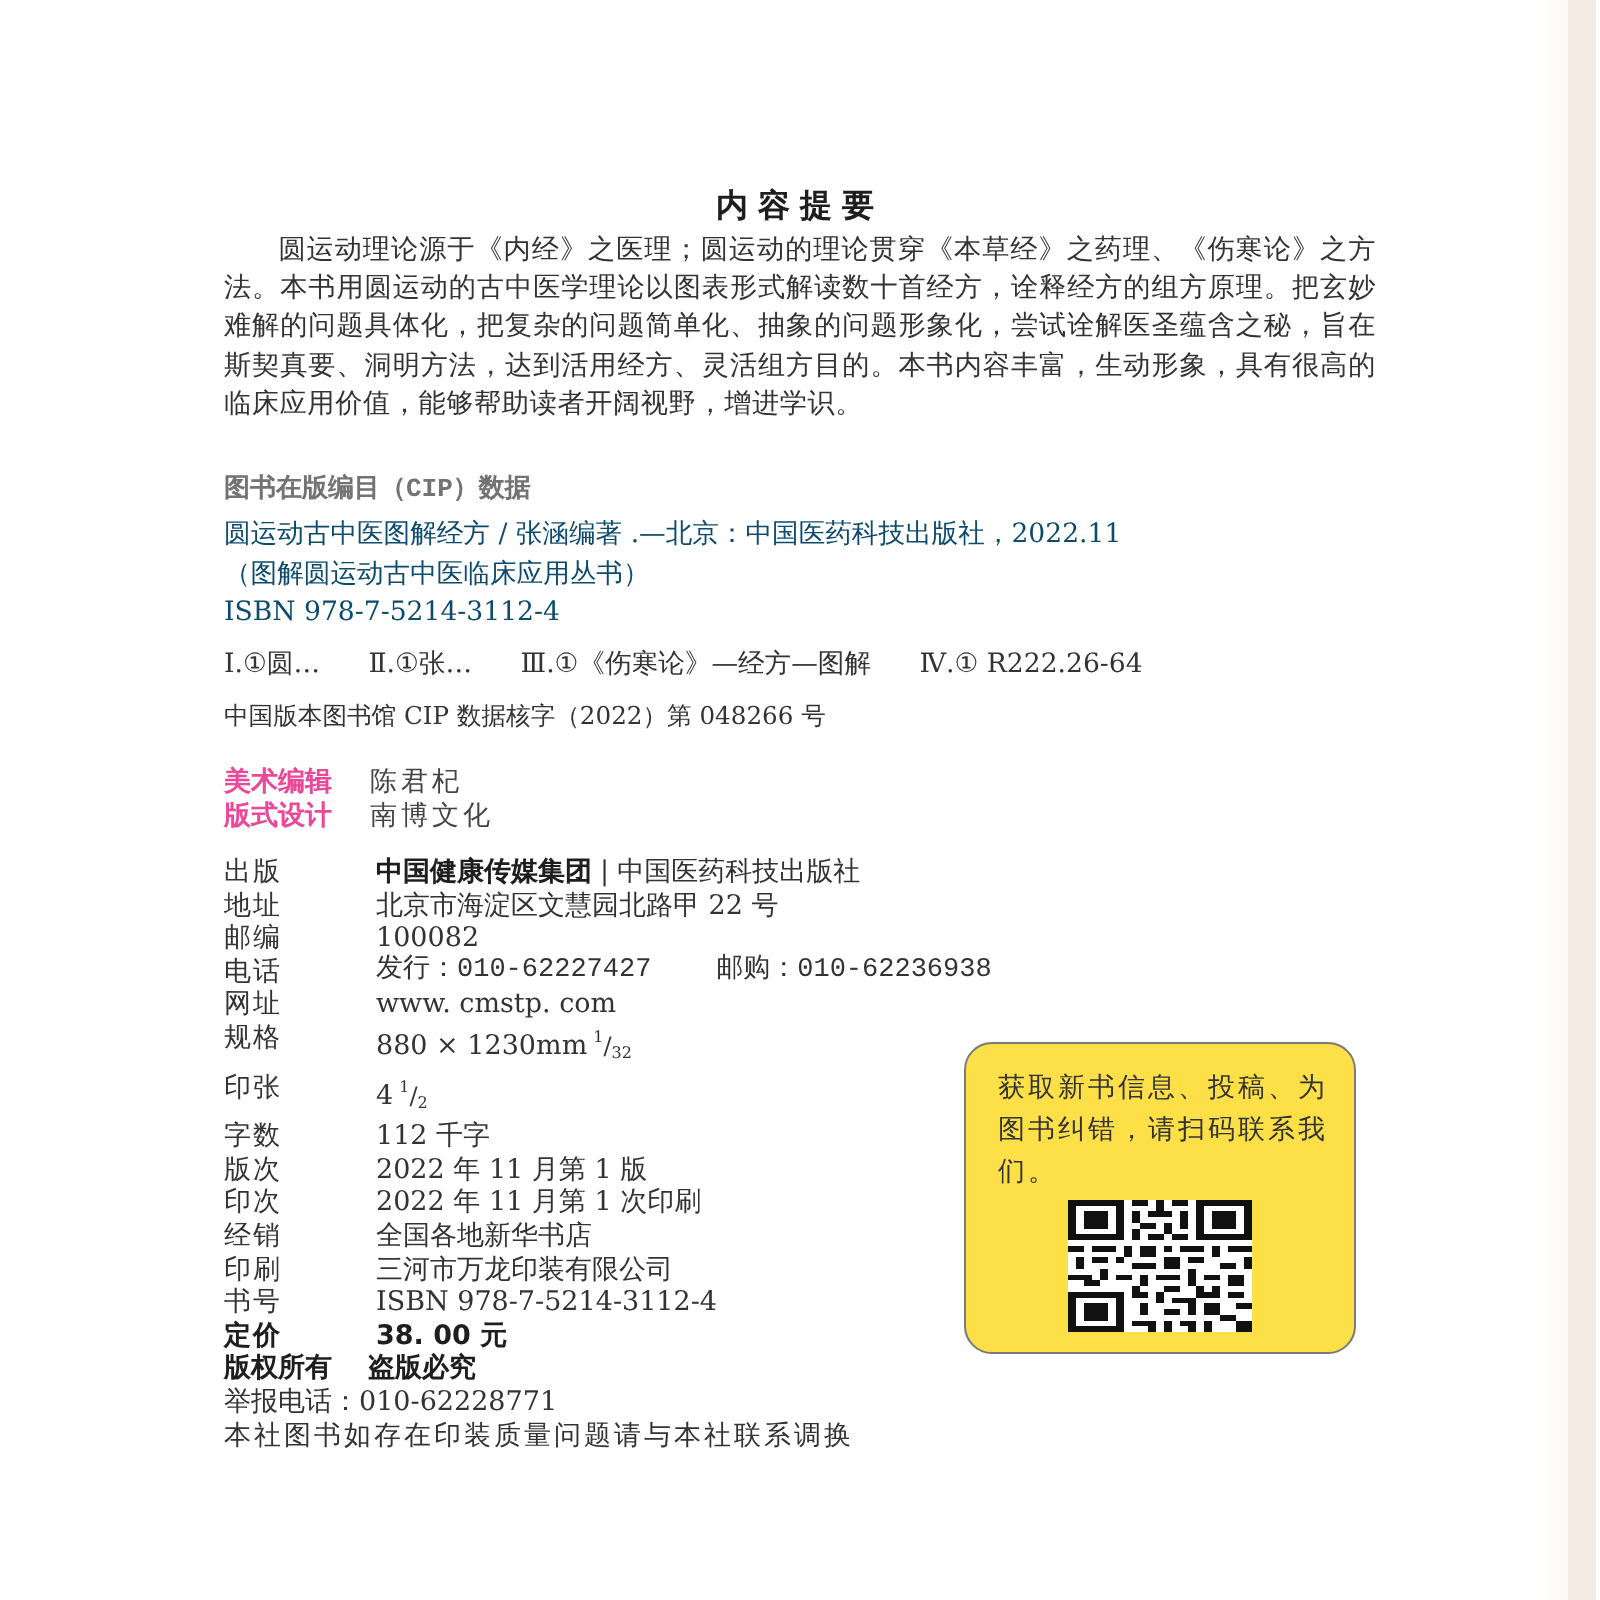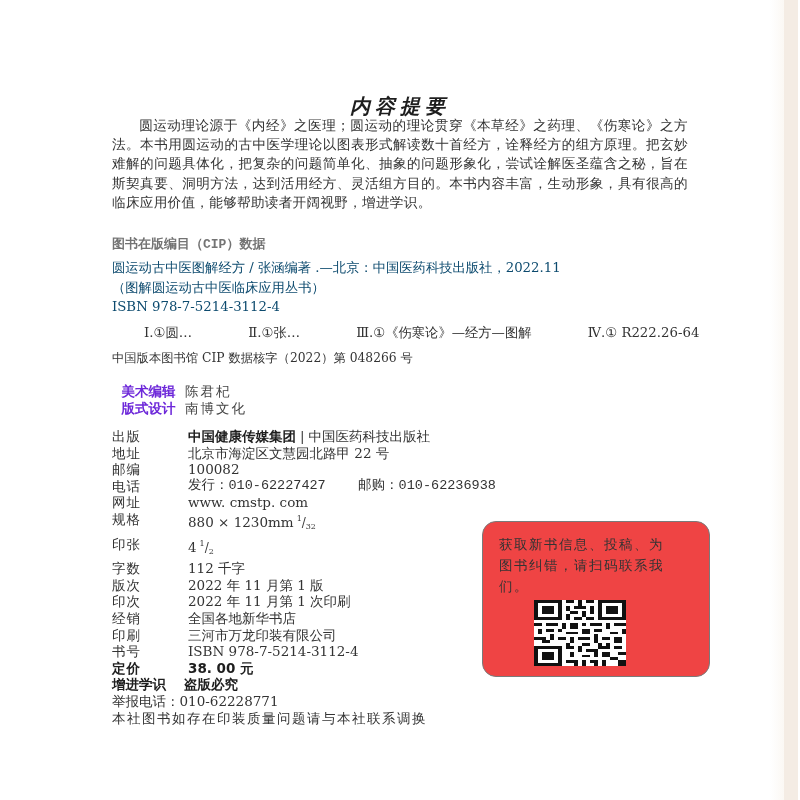--- a/index.html
+++ b/index.html
@@ -38,24 +38,23 @@
       width: 580px;
     }
     .summary-title {
       position: absolute;
       top: 93px;
       left: 0;
       width: 576px;
       text-align: center;
       font-family: "DejaVu Sans", "Liberation Sans", sans-serif;
       font-weight: bold;
-      font-size: 20px;
+      font-size: 16px;
       letter-spacing: 5px;
       color: #1e1e1e;
-      font-style: italic;
     }
     .summary-body {
       position: absolute;
       top: 116px;
       left: 0;
       width: 576px;
       font-size: 13.6px;
       line-height: 19.2px;
       text-indent: 2em;
       text-align: justify;
@@ -85,21 +84,20 @@
     .cip-class {
       font-size: 13.3px;
       line-height: 19.5px;
       margin-top: 6px;
       color: #333;
       white-space: nowrap;
       word-spacing: 0;
     }
     .cip-class span {
       margin-right: 20px;
-      margin-left: 32px;
     }
     .cip-class span:last-child { margin-right: 0; }
     .cip-verify {
       font-size: 12.3px;
       line-height: 18px;
       margin-top: 7px;
       color: #333;
       white-space: nowrap;
     }
     .credits {
@@ -109,22 +107,21 @@
     }
     .credit-row {
       display: flex;
       font-size: 13.5px;
       line-height: 17px;
     }
     .credit-label {
       font-family: "DejaVu Sans", "Liberation Sans", sans-serif;
       font-weight: bold;
       width: 73px;
-      color: #6d28d9;
-      text-align: center;
+      color: #ec4899;
     }
     .credit-value {
       color: #444;
       letter-spacing: 2px;
     }
     .pubinfo {
       position: absolute;
       top: 428px;
       left: 0;
     }
@@ -174,26 +171,26 @@
       font-size: 13.5px;
       line-height: 17px;
       color: #333;
       letter-spacing: 1.5px;
       white-space: nowrap;
     }
     .qr-box {
       position: absolute;
       left: 482px;
       top: 521px;
-      width: 228px;
+      width: 196px;
       height: 156px;
       border: 1px solid #7a7a7a;
       border-radius: 14px;
       box-sizing: border-box;
-      background: #ef4444;
+      background: #fde047;
     }
     .qr-text {
       position: absolute;
       left: 16px;
       top: 12px;
       width: 170px;
       font-size: 13.5px;
       line-height: 21px;
       color: #333;
       letter-spacing: 1.5px;
@@ -299,21 +296,21 @@
     </div>
     <div class="pub-row">
       <span class="pub-label">书号</span>
       <span class="pub-value">ISBN 978-7-5214-3112-4</span>
     </div>
     <div class="pub-row bold">
       <span class="pub-label">定价</span>
       <span class="pub-value">38. 00 元</span>
     </div>
     <div class="copyright-row">
-      <span>增进学识</span><span>盗版必究</span>
+      <span>版权所有</span><span>盗版必究</span>
     </div>
     <div class="report-row">举报电话：010-62228771</div>
     <div class="notice-row">本社图书如存在印装质量问题请与本社联系调换</div>
   </div>
 
 </div>
 
 <div class="qr-box">
   <div class="qr-text">获取新书信息、投稿、为图书纠错，请扫码联系我们。</div>
   <svg class="qr-code" viewBox="0 0 23 23" preserveAspectRatio="none" shape-rendering="crispEdges">

